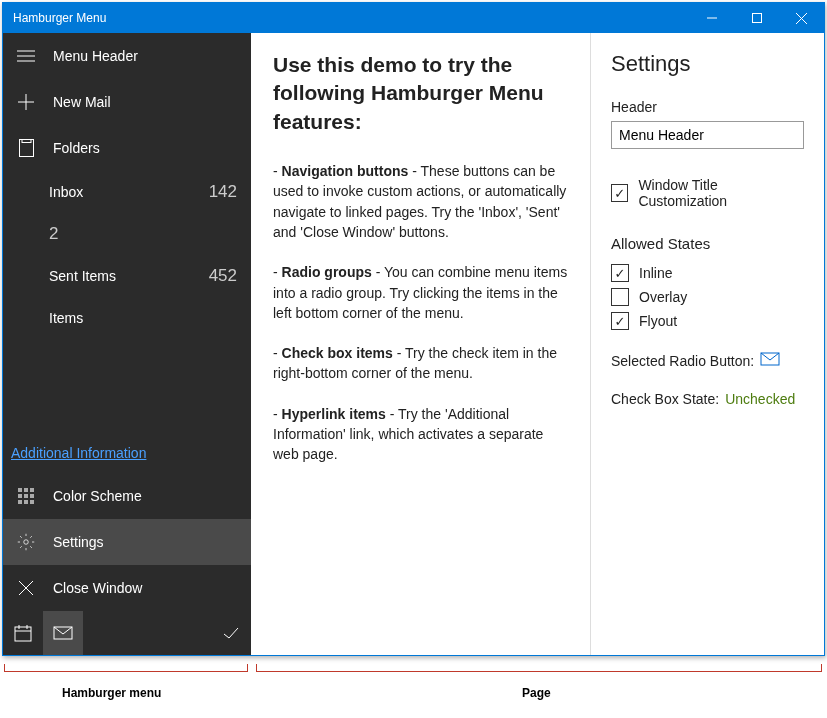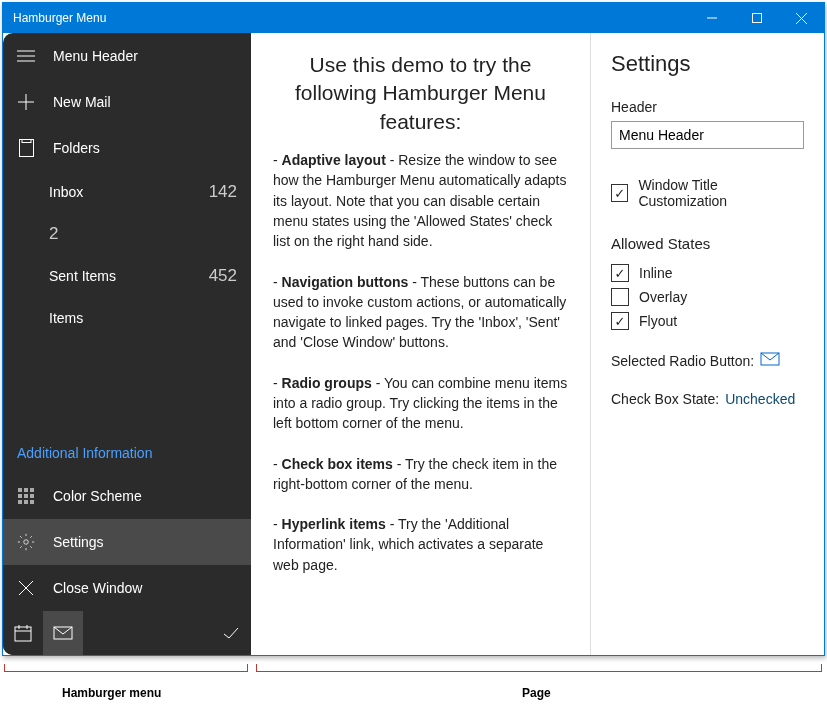--- a/index.html
+++ b/index.html
@@ -2,50 +2,50 @@
 <html><head>
 <meta charset="utf-8">
 <style>
   * { box-sizing: border-box; margin: 0; padding: 0; }
   body { font-family: "Segoe UI", Arial, sans-serif; font-size: 14px; background: #fff; }
   .window { width: 823px; height: 654px; margin: 2px; border: 1px solid #0078d7; box-shadow: 1px 2px 5px rgba(0,0,0,0.3); display: flex; flex-direction: column; }
   .titlebar { background: #0078d7; color: #fff; height: 30px; display: flex; align-items: center; }
   .titlebar .title { padding-left: 10px; font-size: 12px; flex: 1; }
   .titlebar .btn { width: 45px; height: 30px; display: flex; align-items: center; justify-content: center; color: #fff; font-size: 10px; }
   .titlebar .btn.close { font-size: 14px; }
-  .content { flex: 1; display: flex; overflow: hidden; border-radius: 10px; }
+  .content { flex: 1; display: flex; overflow: hidden; }
   
   .sidebar { width: 248px; background: #2b2b2b; color: #fff; display: flex; flex-direction: column; }
   .sb-item { display: flex; align-items: center; height: 46px; padding: 0 14px; gap: 18px; }
   .sb-item.sub { padding-left: 46px; height: 42px; }
   .sb-item .icon { width: 18px; display: flex; justify-content: center; }
   .sb-item .label { flex: 1; }
   .sb-item .count { color: #ccc; font-size: 17px; }
-  .sb-link { color: #4aa0ff; padding: 12px 14px; }
+  .sb-link { color: #4aa0ff; text-decoration: underline; padding: 12px 8px; }
   .sb-spacer { flex: 1; }
   .sb-item.selected { background: #4a4a4a; }
   .sb-bottom { display: flex; align-items: center; height: 44px; background: #2b2b2b; }
   .sb-bottom .cell { width: 40px; height: 44px; display: flex; align-items: center; justify-content: center; }
   .sb-bottom .cell.active { background: #4a4a4a; }
   .sb-bottom .spacer { flex: 1; }
   
   .main { flex: 1; padding: 18px 22px; overflow: auto; color: #222; }
-  .main h1 { font-weight: 400; font-size: 21px; line-height: 1.35; margin-bottom: 14px; text-align: center; }
+  .main h1 { font-weight: 700; font-size: 21px; line-height: 1.35; margin-bottom: 25px; }
   .main p { font-size: 14px; line-height: 1.45; margin-bottom: 20px; }
   .main b { font-weight: 600; }
   
   .settings { width: 234px; border-left: 1px solid #ddd; padding: 18px 20px; color: #222; }
   .settings h2 { font-weight: 400; font-size: 22px; margin-bottom: 22px; }
   .settings .field-label { font-size: 14px; margin-bottom: 6px; }
   .settings input[type=text] { width: 100%; border: 1px solid #999; padding: 5px 7px; font-size: 14px; font-family: inherit; margin-bottom: 28px; }
   .checkrow { display: flex; align-items: center; gap: 10px; margin-bottom: 6px; font-size: 14px; }
   .checkbox { width: 18px; height: 18px; border: 1px solid #333; display: flex; align-items: center; justify-content: center; font-size: 13px; }
   .section-title { font-size: 15px; margin-top: 26px; margin-bottom: 12px; }
   .kvrow { font-size: 14px; margin-top: 22px; display: flex; align-items: center; gap: 6px; }
-  .kvrow .val-link { color: #0c4a6e; text-align: center; }
+  .kvrow .val-link { color: #4d7c0f; text-align: center; }
   
   svg { stroke: currentColor; fill: none; }
   .sidebar svg { stroke: #fff; }
   
   .diagram { width: 823px; margin: 0 2px; position: relative; height: 56px; }
   .bracket { position: absolute; border-bottom: 1px solid #c0392b; border-left: 1px solid #c0392b; border-right: 1px solid #c0392b; height: 8px; top: 6px; }
   .bracket.b1 { left: 2px; width: 244px; }
   .bracket.b2 { left: 254px; width: 566px; }
   .dlabel { position: absolute; top: 28px; font-size: 12px; font-weight: 600; }
 </style>
@@ -178,21 +178,20 @@
         <div class="cell">
           <svg width="18" height="14">
               <polyline points="2,8 7,12 16,2"></polyline>
             </svg>
         </div>
       </div>
     </div>
 
     <div class="main">
       <h1>Use this demo to try the following Hamburger Menu features:</h1>
-      <p>- <b>Adaptive layout</b><span> - Resize the window to see how the Hamburger Menu automatically adapts its layout. Note that you can disable certain menu states using the 'Allowed States' check list on the right hand side.</span></p>
       <p>- <b>Navigation buttons</b><span> - These buttons can be used to invoke custom actions, or automatically navigate to linked pages. Try the 'Inbox', 'Sent' and 'Close Window' buttons.</span></p>
       <p>- <b>Radio groups</b><span> - You can combine menu items into a radio group. Try clicking the items in the left bottom corner of the menu.</span></p>
       <p>- <b>Check box items</b><span> - Try the check item in the right-bottom corner of the menu.</span></p>
       <p>- <b>Hyperlink items</b><span> - Try the 'Additional Information' link, which activates a separate web page.</span></p>
     </div>
 
     <div class="settings">
       <h2>Settings</h2>
       <div class="field-label">Header</div>
       <input type="text" value="Menu Header" style="">

